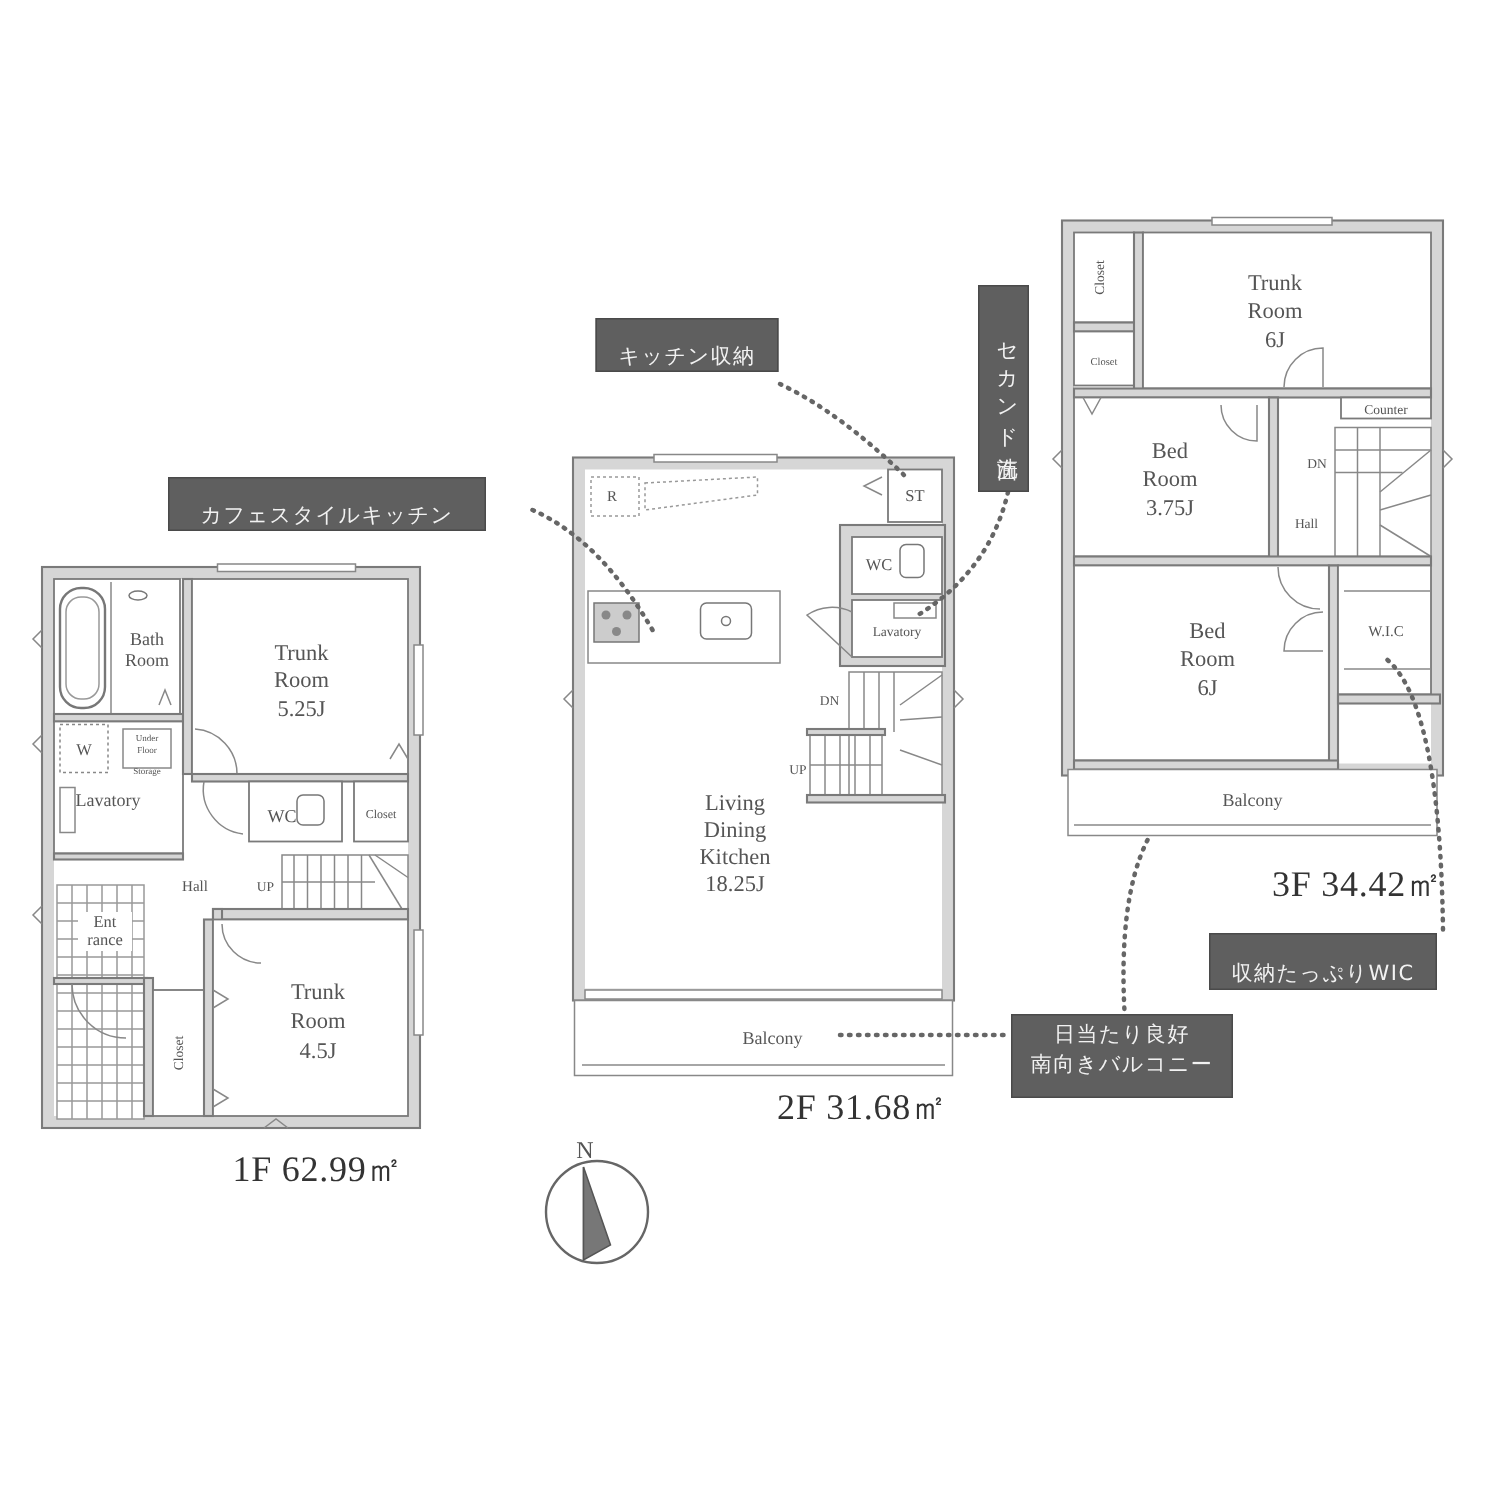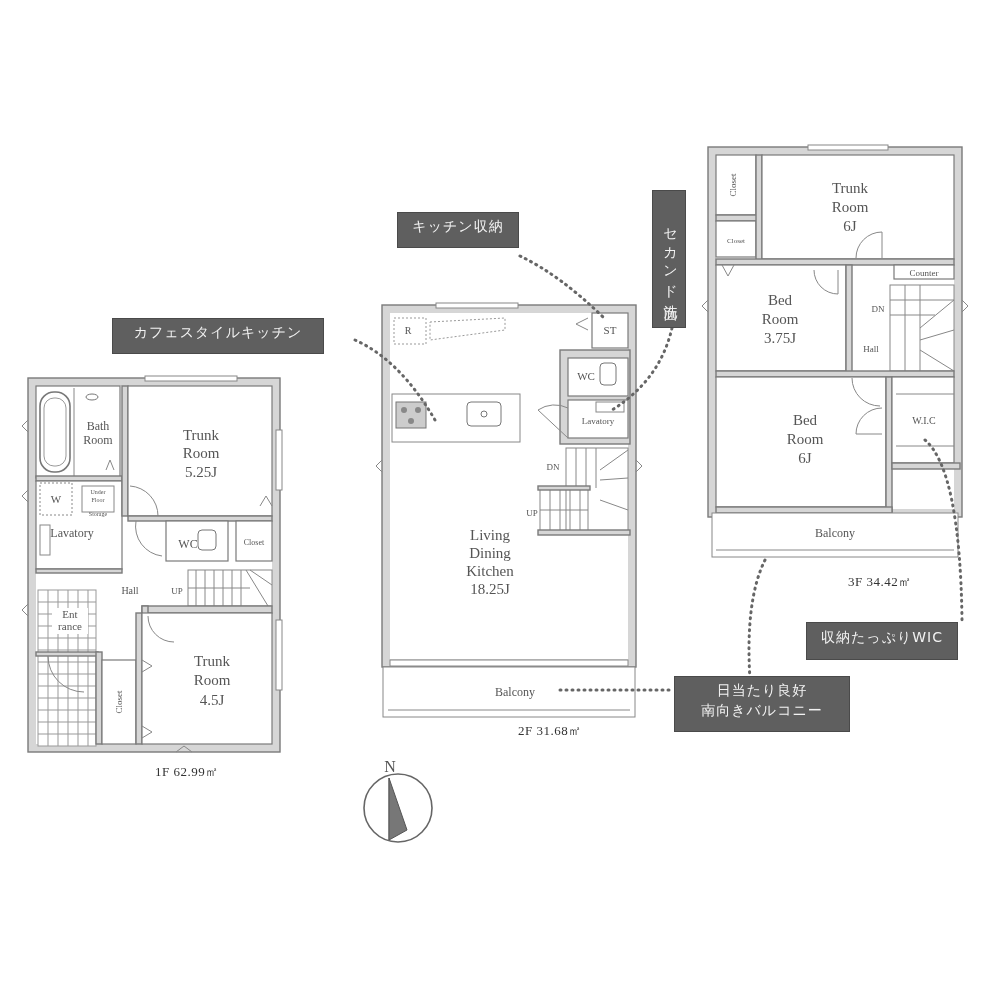--- a/index.html
+++ b/index.html
@@ -4,23 +4,23 @@
 <style>
   html, body { margin: 0; padding: 0; background: #ffffff; }
   body { width: 1000px; height: 1000px; position: relative; overflow: hidden; font-family: "DejaVu Serif", "Liberation Serif", serif; color: #444; }
   .abs { position: absolute; }
   .wall { fill: #d6d6d6; stroke: #7a7a7a; stroke-width: 1.4; }
   .room { fill: #ffffff; stroke: #7a7a7a; stroke-width: 1.2; }
   .thin { fill: none; stroke: #888; stroke-width: 1; }
   .door { fill: none; stroke: #888; stroke-width: 1; }
   .dot { fill: none; stroke: #666; stroke-width: 3; stroke-dasharray: 1 5; stroke-linecap: round; }
   svg text { font-family: "Liberation Serif", "DejaVu Serif", serif; fill: #555; text-anchor: middle; }
-  .callout { position: absolute; background: #5f5f5f; color: #f2f2f2; font-family: "DejaVu Sans", "Liberation Sans", sans-serif; font-size: 14px; letter-spacing: 1px; text-align: center; line-height: 20px; padding: 0 8px; box-sizing: border-box; border: 1px solid #4a4a4a; }
+  .callout { position: absolute; background: #5f5f5f; color: #f2f2f2; font-family: "DejaVu Sans", "Liberation Sans", sans-serif; font-size: 14px; letter-spacing: 1px; text-align: center; line-height: 20px; padding: 12px 8px; box-sizing: border-box; border: 1px solid #4a4a4a; }
   .callout.vert { writing-mode: vertical-rl; padding: 8px 4px; letter-spacing: 3px; }
-  .area { position: absolute; font-family: "Liberation Serif", "DejaVu Serif", serif; font-size: 13px; color: #333; letter-spacing: 0.5px; }
+  .area { position: absolute; font-family: "Liberation Serif", "DejaVu Serif", serif; font-size: 24px; color: #333; letter-spacing: 0.5px; }
 </style>
 </head>
 <body>
 
 <svg class="abs" style="left:0;top:0" width="1000" height="1000" viewBox="0 0 1000 1000">
 
   <g>
 
     <rect class="wall" x="28" y="378" width="252" height="374"></rect>
     <rect x="36" y="386" width="236" height="358" fill="#fff"></rect>
@@ -283,16 +283,16 @@
 </svg>
 
 <div class="area" style="left:155px;top:763px">1F 62.99㎡</div>
 <div class="area" style="left:518px;top:722px">2F 31.68㎡</div>
 <div class="area" style="left:848px;top:573px">3F 34.42㎡</div>
 
 <div class="callout" style="left:112px;top:318px;width:212px;height:36px;line-height:26px">カフェスタイルキッチン</div>
 <div class="callout" style="left:397px;top:212px;width:122px;height:36px;line-height:26px">キッチン収納</div>
 <div class="callout vert" style="left:652px;top:190px;width:34px;height:138px">セカンド洗面</div>
 <div class="callout" style="left:806px;top:622px;width:152px;height:38px;line-height:28px">収納たっぷりWIC</div>
-<div class="callout" style="left:674px;top:676px;width:176px;height:56px;padding:3px 6px">
+<div class="callout" style="left:674px;top:676px;width:148px;height:56px;padding:3px 6px">
   <div>日当たり良好</div>
   <div>南向きバルコニー</div>
 </div>
 
 </body></html>

